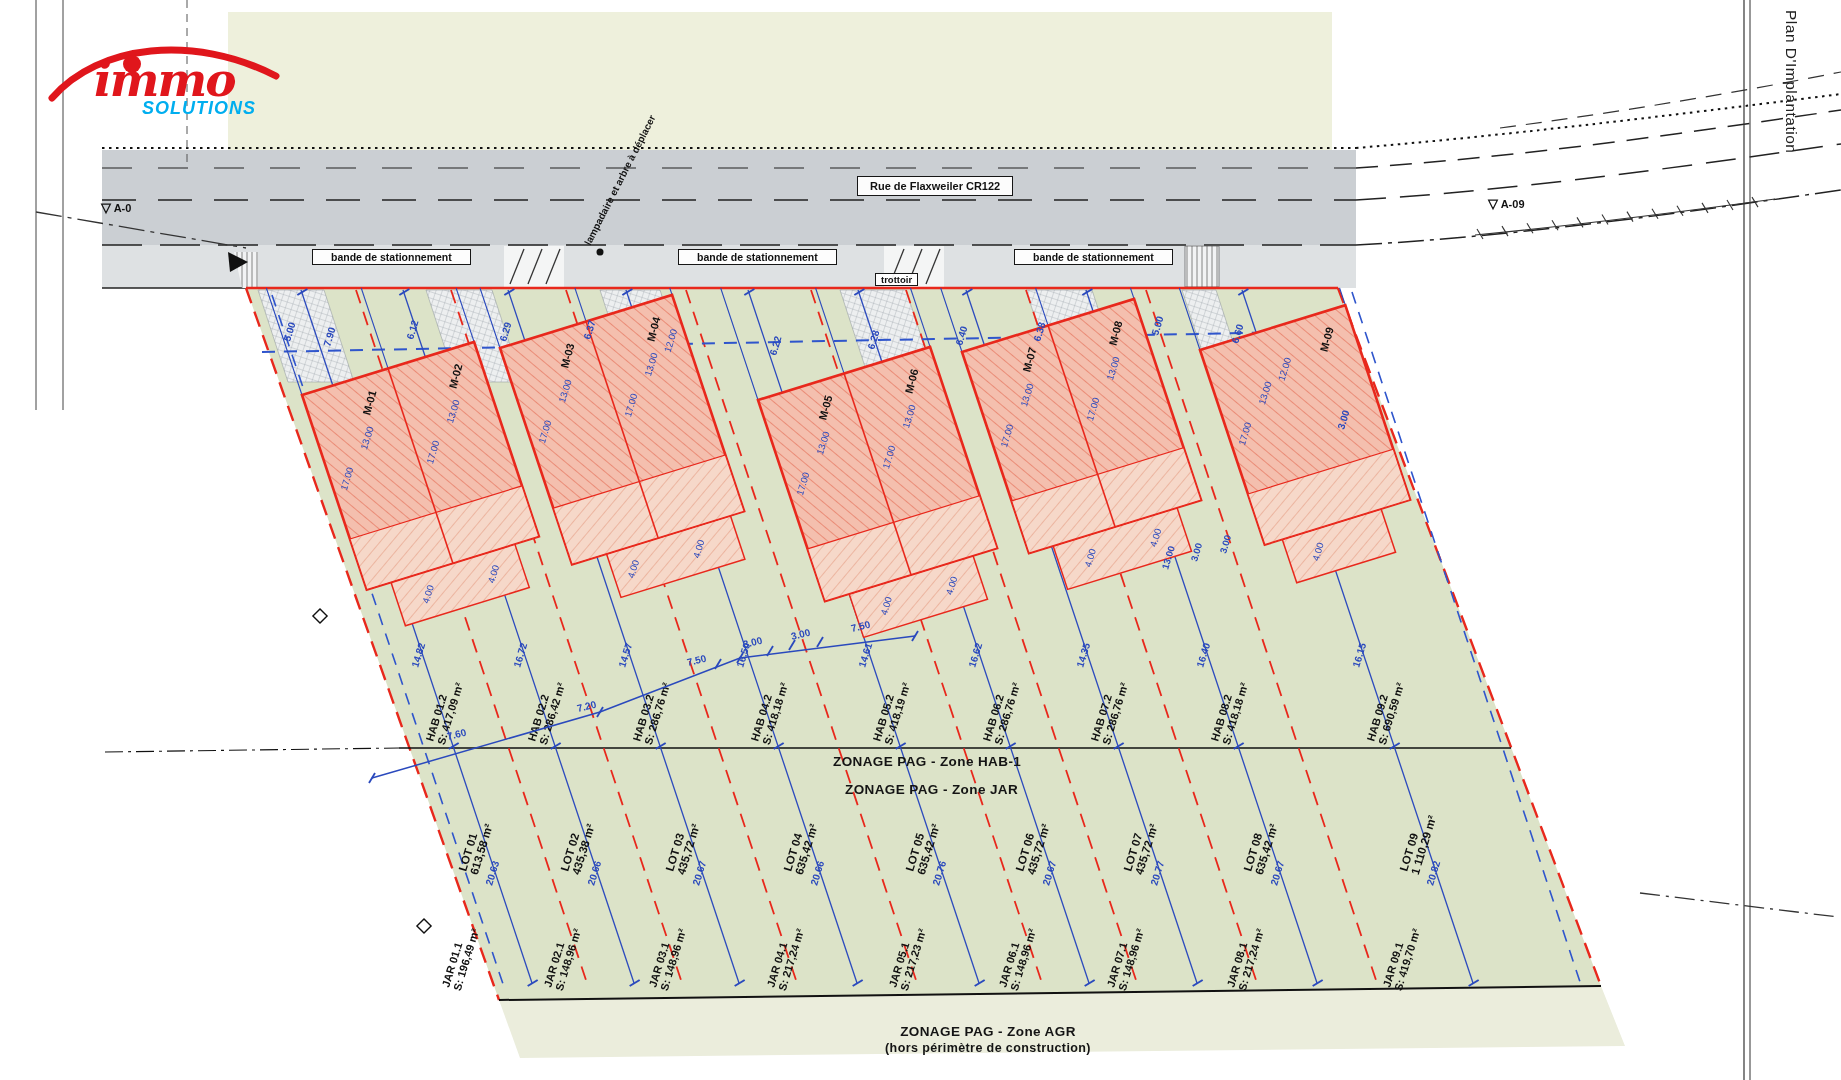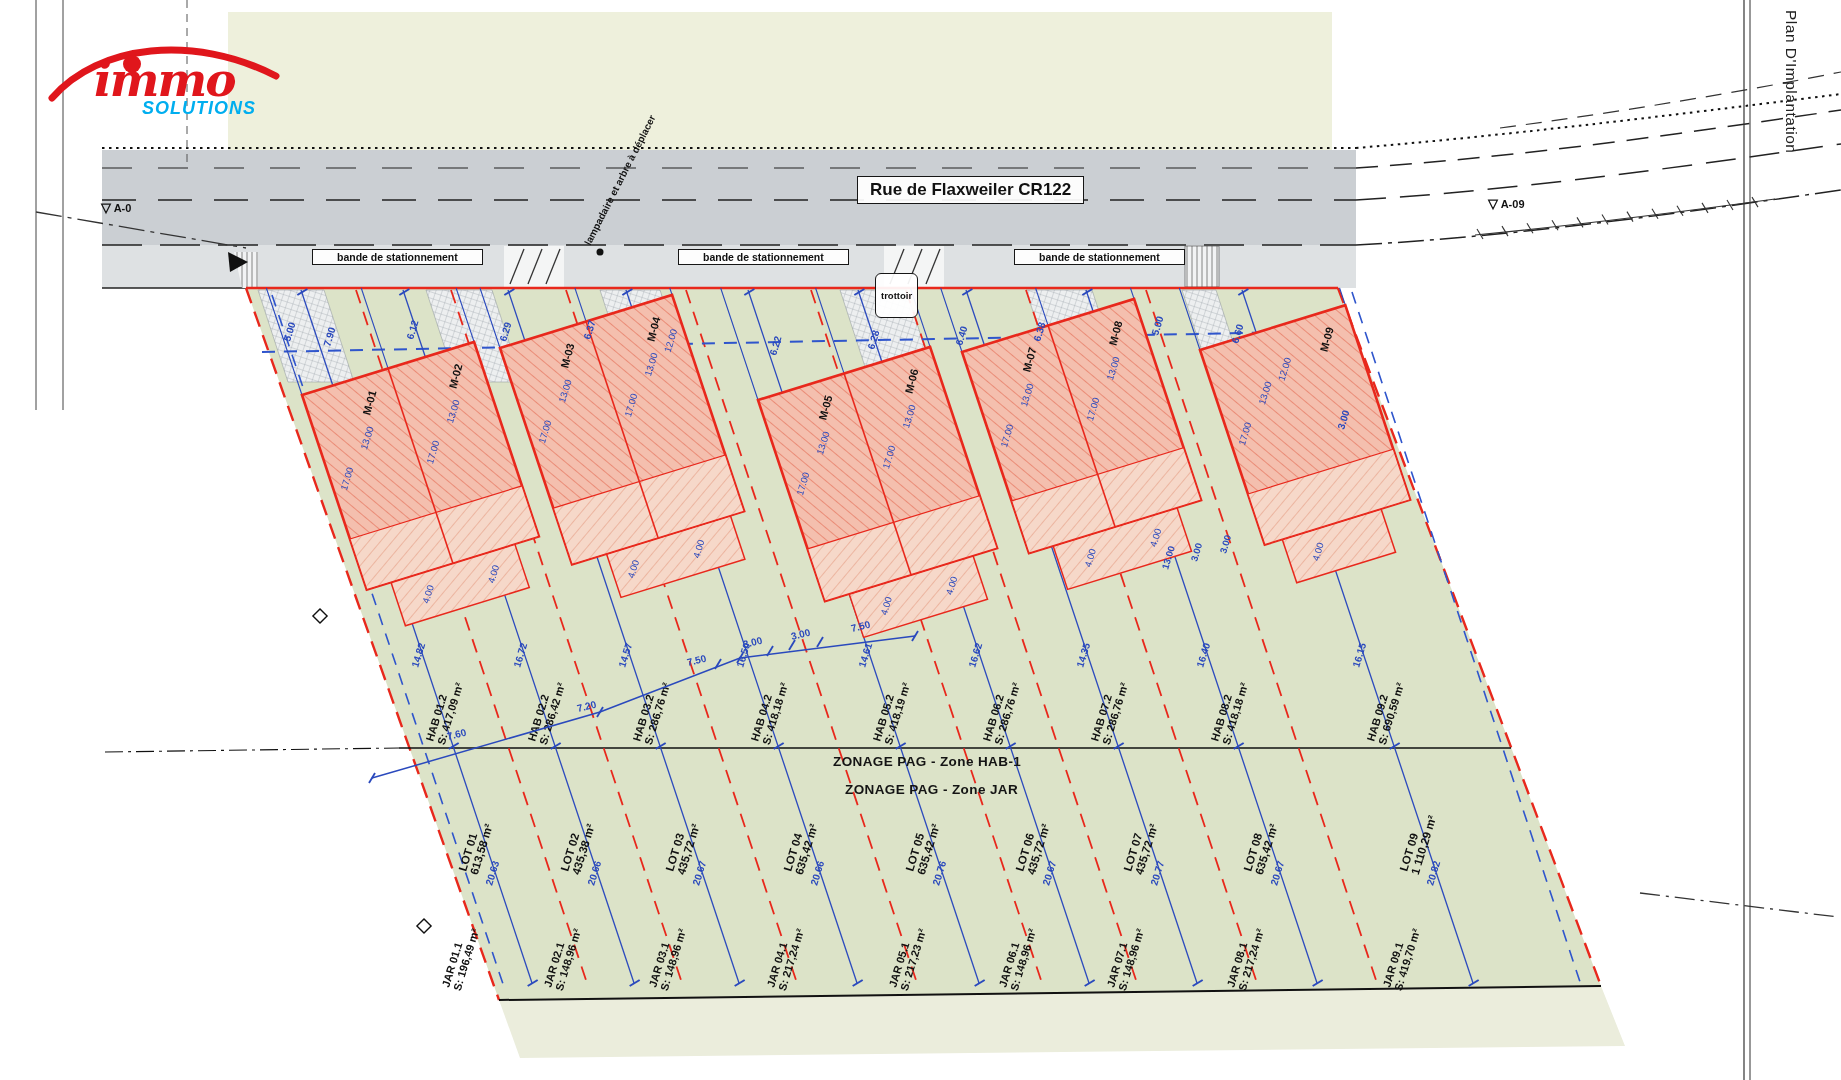--- a/index.html
+++ b/index.html
@@ -1,22 +1,22 @@
 <!DOCTYPE html>
 <html><head>
 <meta charset="utf-8">
 <style>
   html,body{margin:0;padding:0;background:#fff;}
   .stage{position:relative;width:1841px;height:1080px;overflow:hidden;background:#ffffff;
          font-family:"Liberation Sans",sans-serif;color:#111;}
   svg text{font-family:"Liberation Sans",sans-serif;}
   .abs{position:absolute;white-space:nowrap;}
   .box{border:1.6px solid #161616;background:rgba(255,255,255,.93);font-weight:700;
-       padding:1px 24px;font-size:10.5px;color:#111;}
-  .streetbox{font-size:17px;padding:3px 12px;text-align:right;}
+       padding:1px 18px;font-size:10.5px;color:#111;}
+  .streetbox{font-size:11px;padding:3px 12px;text-align:right;}
   .zlabel{font-weight:700;font-size:13.5px;letter-spacing:.4px;color:#141414;margin-top:32px;}
   .agr{width:340px;text-align:center;line-height:17px;}
   .plan-title{left:1782px;top:10px;writing-mode:vertical-rl;font-size:15.5px;color:#222;
               letter-spacing:.5px;}
   .note-rot{font-size:10px;font-weight:700;transform-origin:0 100%;transform:rotate(-63deg);}
   .marker{font-size:11px;font-weight:700;}
   .logo{left:44px;top:34px;width:250px;height:96px;}
   .logo-immo{position:absolute;left:50px;top:18px;font-family:"DejaVu Serif",serif;
              font-style:italic;font-weight:700;font-size:47px;color:#e0161c;letter-spacing:-2px;}
   .logo-sol{position:absolute;left:98px;top:64px;font-style:italic;font-weight:700;
@@ -313,26 +313,30 @@
     <span class="logo-immo">immo</span>
     <span class="logo-sol">SOLUTIONS</span>
   </div>
 
   <div class="abs box streetbox" style="left:857px;top:176px;">Rue de Flaxweiler CR122</div>
 
   <div class="abs box" style="left:312px;top:249px;">bande de stationnement</div>
   <div class="abs box" style="left:678px;top:249px;">bande de stationnement</div>
   <div class="abs box" style="left:1014px;top:249px;">bande de stationnement</div>
 
-  <div class="abs box" style="left:875px;top:273px;font-size:9.5px;padding:16px 5px;border-radius:6px;">trottoir</div>
+  <div class="abs box" style="left:875px;top:273px;font-size:9.5px;padding:0 5px;">trottoir</div>
 
   <div class="abs note-rot" style="left:592px;top:236px;">lampadaire et arbre à déplacer</div>
 
   <div class="abs zlabel" style="left:833px;top:722px;">ZONAGE PAG - Zone HAB-1</div>
   <div class="abs zlabel" style="left:845px;top:750px;">ZONAGE PAG - Zone JAR</div>
+  <div class="abs zlabel agr" style="left:818px;top:991px;">
+    <div>ZONAGE PAG - Zone AGR</div>
+    <div style="font-size:12.5px;">(hors périmètre de construction)</div>
+  </div>
 
   <div class="abs marker" style="left:1488px;top:196px;">
     <span style="font-size:13px;">▽</span>
     <span>A-09</span>
   </div>
   <div class="abs marker" style="left:58px;top:200px;margin-left:43px;">
     <span style="font-size:13px;">▽</span>
     <span>A-0</span>
   </div>
 

